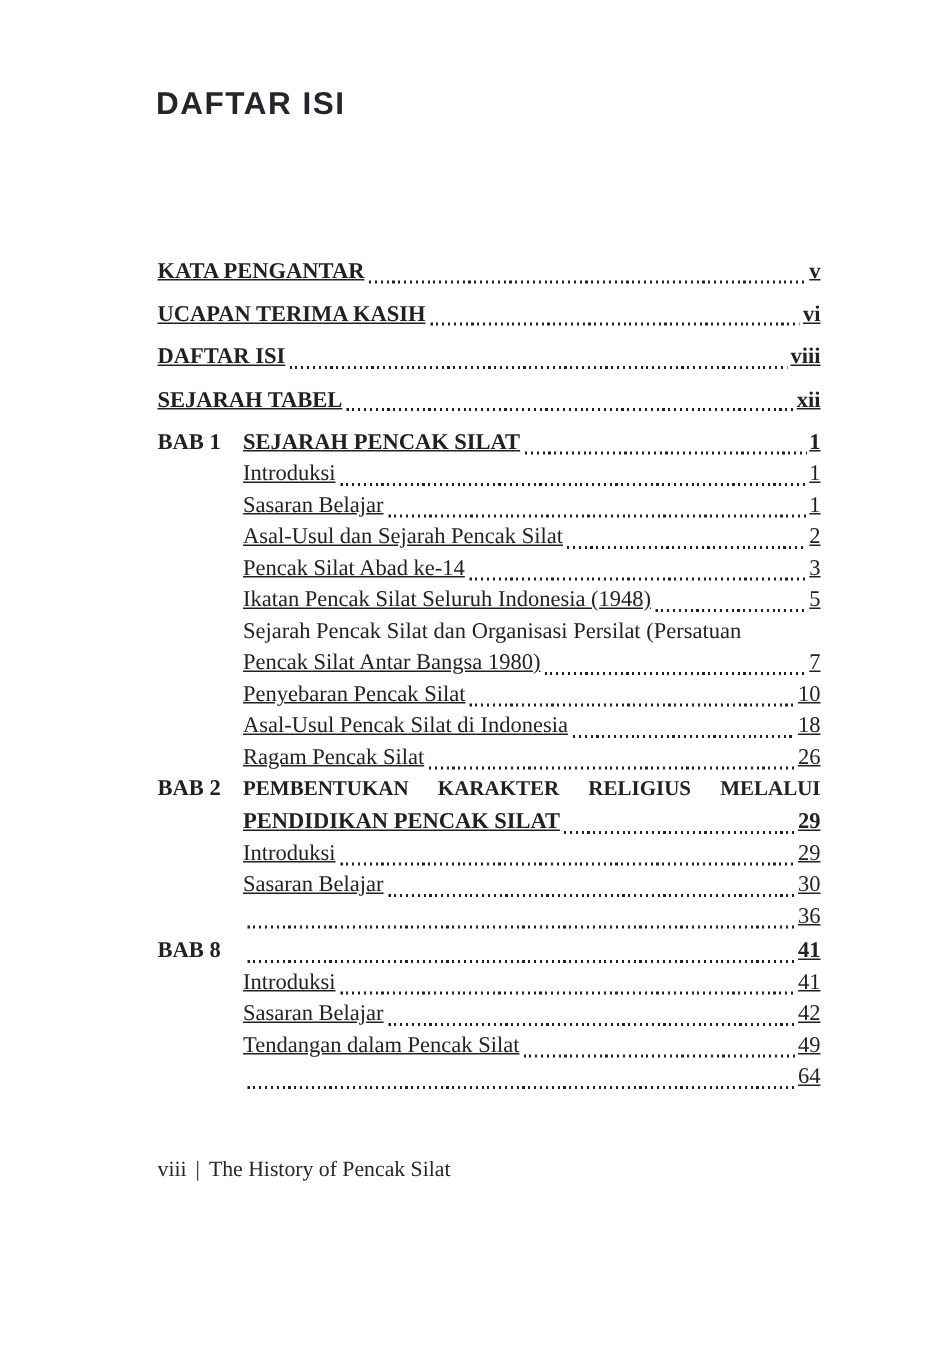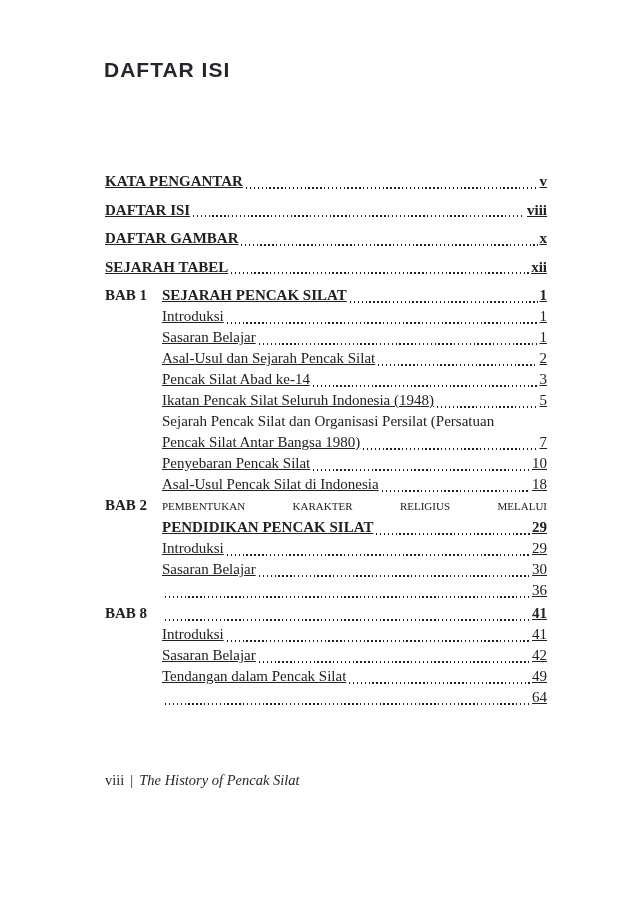--- a/index.html
+++ b/index.html
@@ -27,54 +27,54 @@
   .pg{white-space:nowrap;}
   .front .pg,.bold .pg{font-weight:700;}
   .chapter{display:flex;}
   .chapter.mt6{margin-top:6px;}
   .chapter.mt0{margin-top:0px;justify-content:center;}
   .chapter.mt2{margin-top:2px;}
   .bab{flex:0 0 57px;width:57px;font-weight:700;font-size:15px;line-height:21px;}
   .ch-body{flex:1 1 auto;min-width:0;}
   .bold{font-weight:700;}
   .jline{
-    font-weight:400;font-size:11px;line-height:22px;
+    font-weight:700;font-size:14px;line-height:22px;
     text-align:justify;text-align-last:justify;
   }
   .subline{font-size:15px;line-height:21px;}
   .footer{
     position:absolute;left:105px;top:770px;
     font-size:14.5px;line-height:20px;color:#2a2627;
   }
   .footer .sep{margin:0 6px;}
-  .footer .book{font-style:italic;}
+  .footer .book{}
 </style>
 </head>
 <body>
 
 <div class="sheet">
 
   <div class="page-title">DAFTAR ISI</div>
 
   <div class="toc">
 
     <div class="row front">
       <span class="t">KATA PENGANTAR</span>
       <span class="dots"></span>
       <span class="pg">v</span>
     </div>
     <div class="row front">
+      <span class="t">UCAPAN TERIMA KASIH</span>
+      <span class="dots"></span>
+      <span class="pg">vi</span>
+    </div>
+    <div class="row front">
       <span class="t">DAFTAR ISI</span>
       <span class="dots"></span>
       <span class="pg">viii</span>
-    </div>
-    <div class="row front">
-      <span class="t">DAFTAR GAMBAR</span>
-      <span class="dots"></span>
-      <span class="pg">x</span>
     </div>
     <div class="row front">
       <span class="t">SEJARAH TABEL</span>
       <span class="dots"></span>
       <span class="pg">xii</span>
     </div>
 
     <div class="chapter mt6">
       <div class="bab">BAB 1</div>
       <div class="ch-body">
@@ -116,20 +116,25 @@
         </div>
         <div class="row sub">
           <span class="t">Penyebaran Pencak Silat</span>
           <span class="dots"></span>
           <span class="pg">10</span>
         </div>
         <div class="row sub">
           <span class="t">Asal-Usul Pencak Silat di Indonesia</span>
           <span class="dots"></span>
           <span class="pg">18</span>
+        </div>
+        <div class="row sub">
+          <span class="t">Ragam Pencak Silat</span>
+          <span class="dots"></span>
+          <span class="pg">26</span>
         </div>
       </div>
     </div>
 
     <div class="chapter mt0">
       <div class="bab">BAB 2</div>
       <div class="ch-body">
         <div class="jline">PEMBENTUKAN KARAKTER RELIGIUS MELALUI</div>
         <div class="row bold">
           <span class="t">PENDIDIKAN PENCAK SILAT</span>

